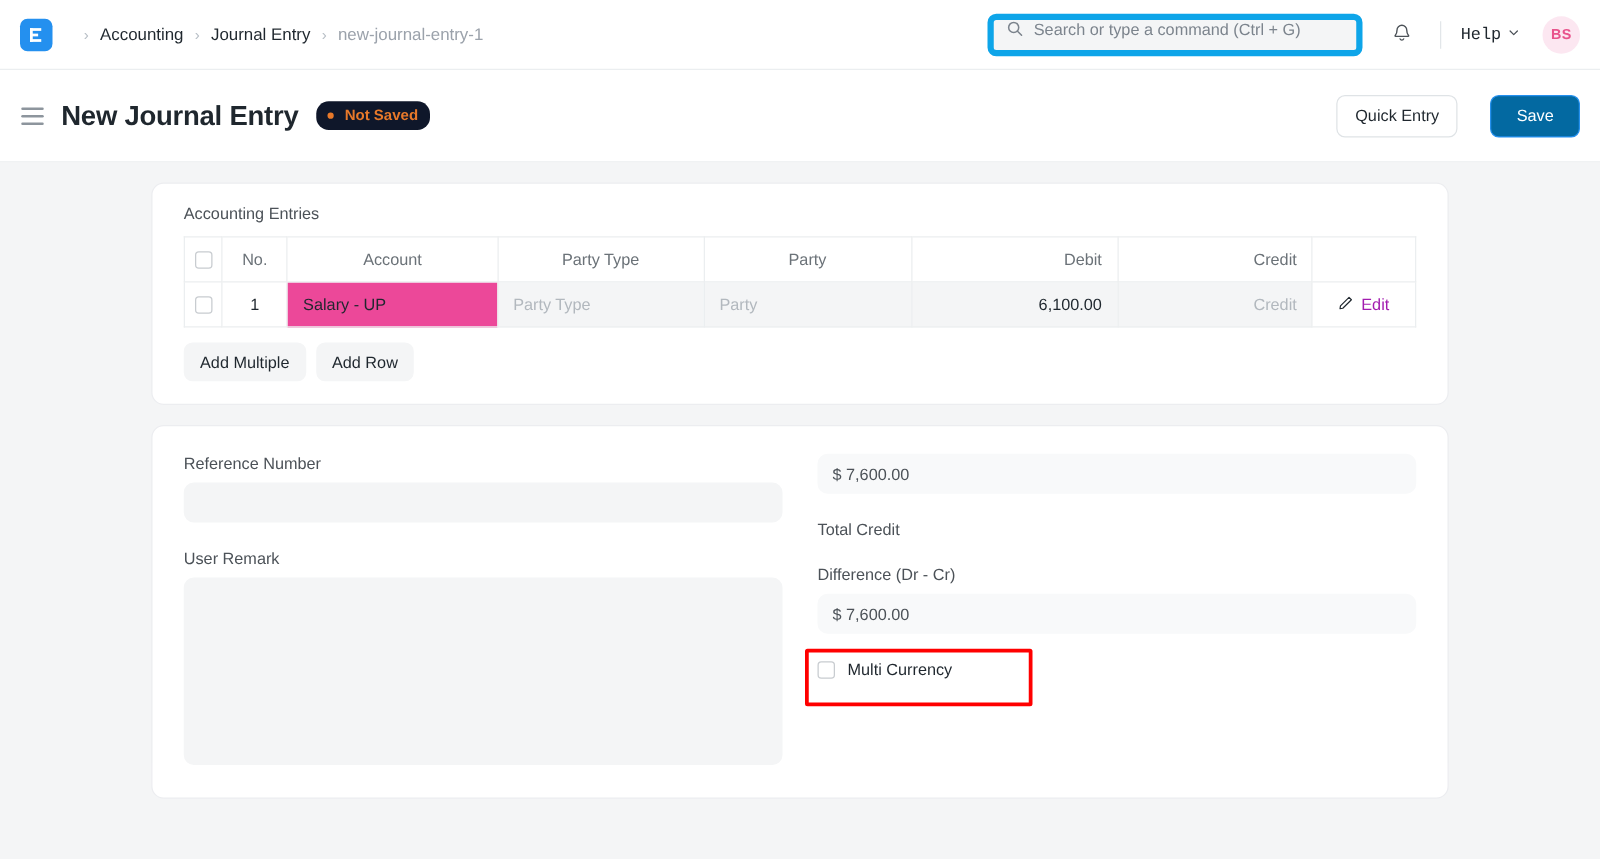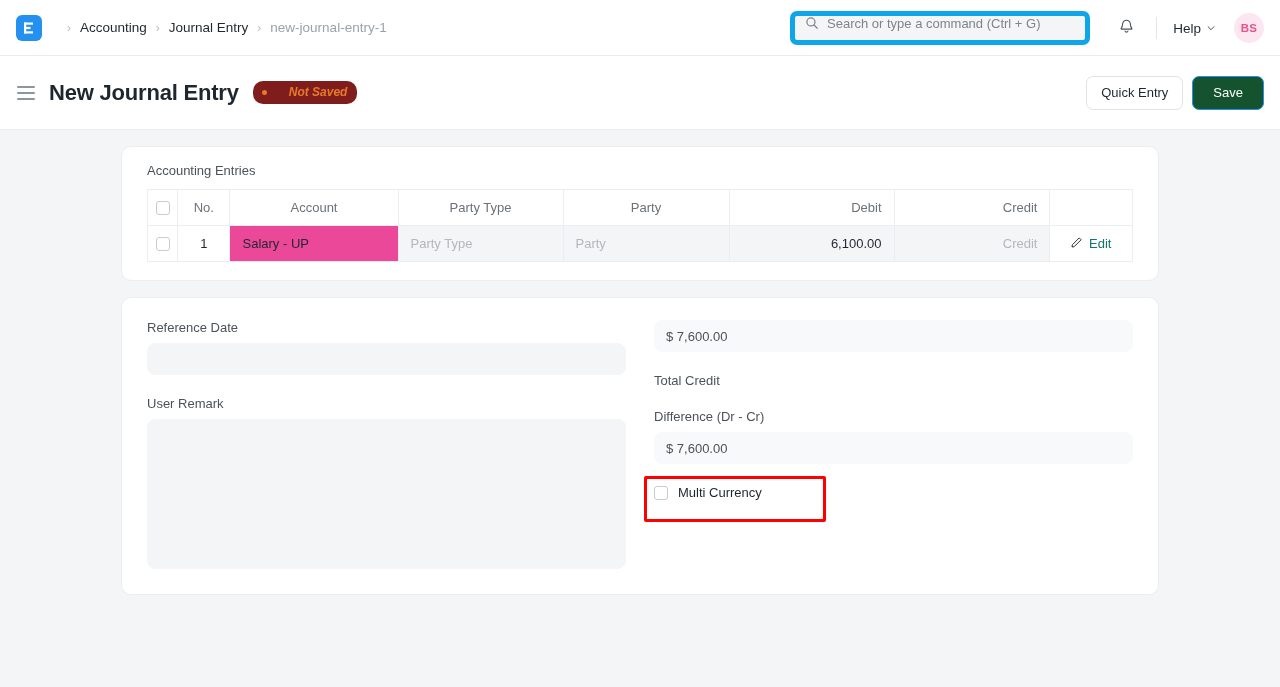--- a/index.html
+++ b/index.html
@@ -62,21 +62,21 @@
     width: 32px; height: 32px; display: flex;
     align-items: center; justify-content: center;
     background: none; border: none; cursor: pointer;
   }
   .nav-divider {
     width: 1px; height: 22px; background: #e2e6e9; margin: 0 14px;
   }
   .help-btn {
     display: flex; align-items: center; gap: 5px;
     background: none; border: none; cursor: pointer;
-    font-family: Liberation Sans, sans-serif;
+    font-family: Liberation Mono, monospace;
     font-size: 13.5px; color: #1f272e;
     padding: 4px 2px;
     justify-content: flex-end;
   }
   .avatar {
     width: 30px; height: 30px; border-radius: 50%;
     background: #fce7f1; color: #e8548c;
     display: flex; align-items: center; justify-content: center;
     font-size: 11.5px; font-weight: bold; letter-spacing: .3px;
     margin-left: 16px; cursor: pointer;
@@ -92,44 +92,43 @@
   }
   .hamburger {
     width: 18px; height: 14px;
     display: flex; flex-direction: column; justify-content: space-between;
     cursor: pointer; flex: none; margin-right: 14px;
   }
   .hamburger span { display: block; height: 2px; background: #8d959d; border-radius: 1px; }
   .page-title { font-size: 22px; font-weight: bold; color: #1f272e; letter-spacing: -.2px; }
   .status-badge {
     margin-left: 14px;
-    background: #7f1d1d; color: #e8792a;
+    background: #0f172a; color: #e8792a;
     font-size: 12px; font-weight: 600;
     padding: 4px 10px 5px 9px; border-radius: 10px;
-    display: flex; align-items: center; gap: 22px;
+    display: flex; align-items: center; gap: 9px;
     white-space: nowrap;
-    font-style: italic;
   }
   .status-dot { width: 5px; height: 5px; border-radius: 50%; background: #e8792a; flex: none; }
 
   .head-actions {
     position: absolute; right: 16px; top: 0; height: 74px;
-    display: flex; align-items: center; gap: 9px;
+    display: flex; align-items: center; gap: 26px;
   }
   .btn {
     font-family: "Liberation Sans", sans-serif;
     font-size: 13px; border-radius: 7px; cursor: pointer;
     padding: 8px 14px; line-height: 1.25;
   }
   .btn-default {
     background: #ffffff; color: #1f272e;
     border: 1px solid #dfe3e6;
   }
   .btn-primary {
-    background: #14532d; color: #ffffff; border: 1px solid #2490ef;
+    background: #0369a1; color: #ffffff; border: 1px solid #2490ef;
     padding-left: 20px; padding-right: 20px;
   }
 
   
   .page-body { padding: 16px 15px 0 15px; }
   .card {
     background: #ffffff;
     border: 1px solid #ecedf0;
     border-radius: 10px;
     margin: 0 auto 16px auto;
@@ -166,21 +165,21 @@
   td.chkcell{ background: #ffffff; }
   td.editcell { background: #ffffff; }
 
   .chk {
     width: 14px; height: 14px; border: 1px solid #c8ccd0;
     border-radius: 3px; background: #fff; display: inline-block;
     vertical-align: middle; cursor: pointer;
   }
   .edit-link {
     display: inline-flex; align-items: center; gap: 6px;
-    font-size: 13px; color: #0f766e; cursor: pointer;
+    font-size: 13px; color: #a21caf; cursor: pointer;
   }
 
   .grid-buttons { display: flex; gap: 8px; margin-top: 12px; }
   .btn-subtle {
     background: #f4f5f6; border: 1px solid #f4f5f6; color: #1f272e;
     font-size: 13px; border-radius: 7px; padding: 7px 12px; cursor: pointer;
     font-family: "Liberation Sans", sans-serif;
   }
 
   
@@ -326,27 +325,31 @@
                   <path d="M1.6 10.2 L9.6 2.2 L11.8 4.4 L3.8 12.4 L1.2 12.8 Z" fill="none" stroke="#1f272e" stroke-width="1.1" stroke-linejoin="round"></path>
                 </svg>
               </span>
               <span>Edit</span>
             </span>
           </td>
         </tr>
       </tbody>
     </table>
 
+    <div class="grid-buttons">
+      <button class="btn-subtle">Add Multiple</button>
+      <button class="btn-subtle">Add Row</button>
+    </div>
   </div>
 
   <div class="card form-card">
 
     <div class="form-col">
       <div class="field">
-        <div class="field-label">Reference Date</div>
+        <div class="field-label">Reference Number</div>
         <input class="control" type="text" value="" style="">
       </div>
       <div class="field">
         <div class="field-label">User Remark</div>
         <textarea class="control" style=""></textarea>
       </div>
     </div>
 
     <div class="form-col right">
       <div class="field">

